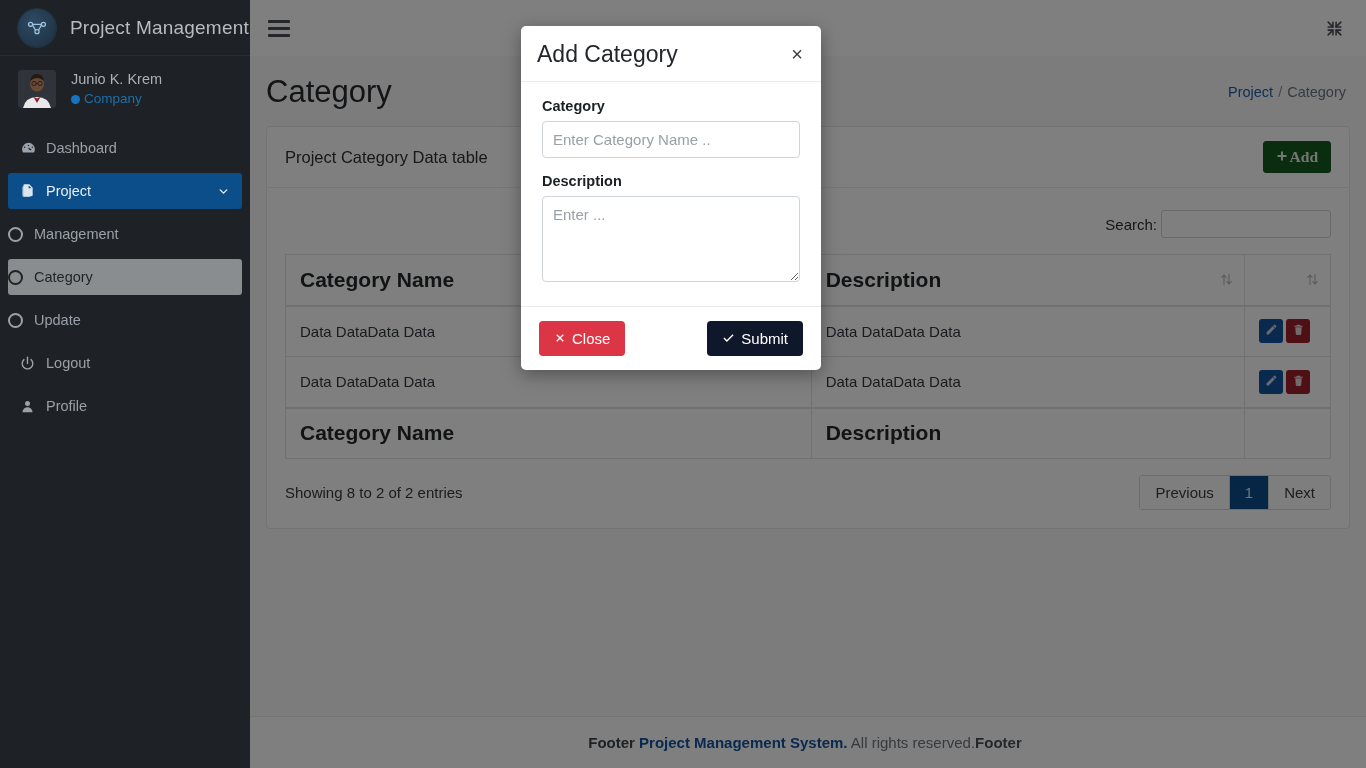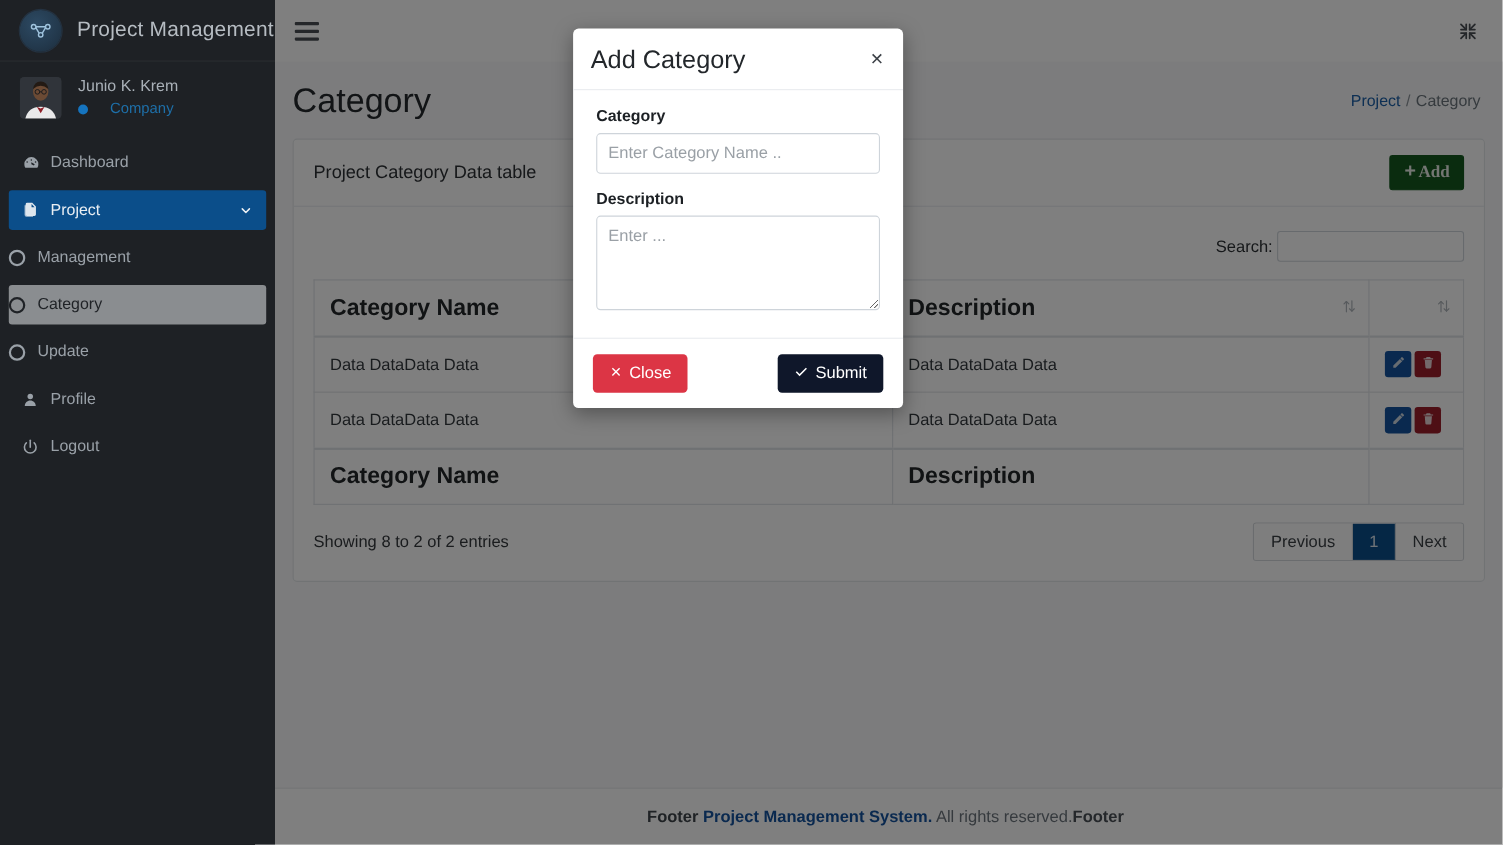--- a/index.html
+++ b/index.html
@@ -50,21 +50,21 @@
     width: 38px; height: 38px; border-radius: 4px;
     background: #2b2f33;
     overflow: hidden; flex: 0 0 auto;
     position: relative;
   }
   .avatar svg { display:block; }
   .profile-text { margin-left: 15px; line-height: 1.25; }
   .profile-name { color: #a9b0b7; font-size: 14.5px; }
   .profile-role {
     color: #1e6fa8; font-size: 13.5px;
-    display: flex; align-items: center; gap: 20px; margin-top: 3px;
+    display: flex; align-items: center; gap: 4px; margin-top: 3px;
   }
   .dot-status {
     width: 9px; height: 9px; border-radius: 50%;
     background: #1574bf; display: inline-block;
   }
 
   .nav { margin-top: 8px; padding: 0 8px; }
   .nav-item {
     display: flex; align-items: center;
     height: 36px;
@@ -376,36 +376,36 @@
 
       <div class="nav-item nav-sub">
         <span class="nav-ico">
             <span class="circle-ico"></span>
           </span>
         <span>Update</span>
       </div>
 
       <div class="nav-item">
         <span class="nav-ico">
+          <svg width="15" height="15" viewBox="0 0 24 24" fill="none" stroke="currentColor" stroke-width="2.3" stroke-linecap="round">
+            <path d="M12 2v10"></path>
+              <path d="M6.3 5.8a8.5 8.5 0 1 0 11.4 0"></path>
+          </svg>
+        </span>
+        <span>Logout</span>
+      </div>
+
+      <div class="nav-item">
+        <span class="nav-ico">
           <svg width="15" height="15" viewBox="0 0 24 24" fill="currentColor">
             <circle cx="12" cy="7" r="4"></circle>
               <path d="M4 21c0-4.4 3.6-8 8-8s8 3.6 8 8z"></path>
           </svg>
         </span>
         <span>Profile</span>
-      </div>
-
-      <div class="nav-item">
-        <span class="nav-ico">
-          <svg width="15" height="15" viewBox="0 0 24 24" fill="none" stroke="currentColor" stroke-width="2.3" stroke-linecap="round">
-            <path d="M12 2v10"></path>
-              <path d="M6.3 5.8a8.5 8.5 0 1 0 11.4 0"></path>
-          </svg>
-        </span>
-        <span>Logout</span>
       </div>
 
     </nav>
   </aside>
 
   <section id="main">
 
     <div class="topbar">
       <div class="hamburger">
         <span></span>

